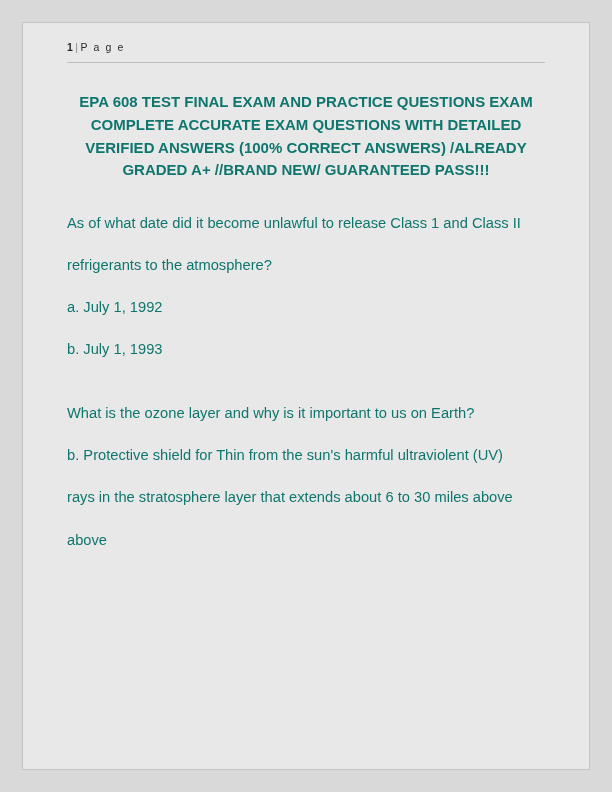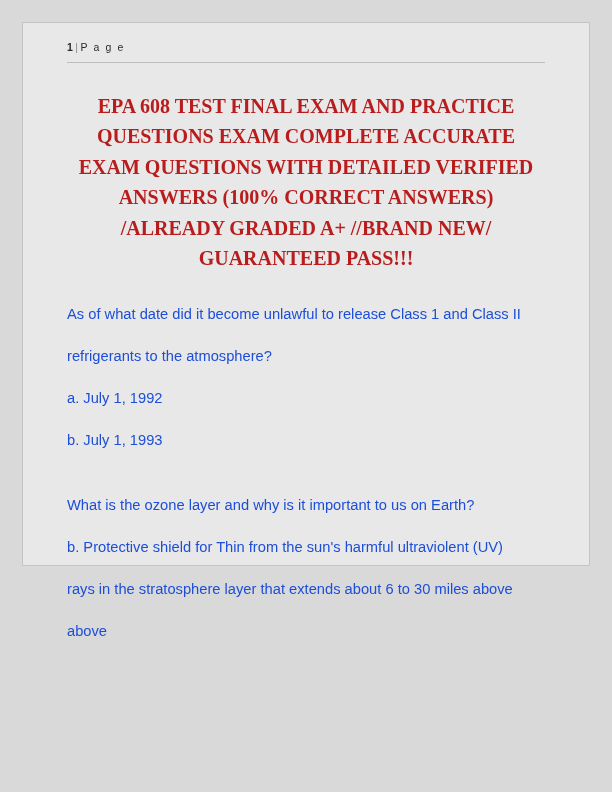--- a/index.html
+++ b/index.html
@@ -11,21 +11,21 @@
     height: 792px;
     background: #d9d9d9;
     font-family: "Liberation Sans", sans-serif;
     overflow: hidden;
   }
   .page {
     position: absolute;
     top: 22px;
     left: 22px;
     width: 568px;
-    height: 544px;
+    height: 748px;
     background: #e8e8e8;
     border: 1px solid #c4c4c4;
     box-sizing: border-box;
   }
   .page-inner {
     padding: 18px 44px 0 44px;
   }
   .header {
     font-size: 10.5px;
     color: #2b2b2b;
@@ -40,33 +40,32 @@
   .header .sep {
     color: #8a8a8a;
     padding: 0 2px;
   }
   .header .pg-word {
     letter-spacing: 1.6px;
   }
   .title {
     margin-top: 28px;
     text-align: center;
-    color: #b91c1c;
+    color: #0f766e;
     font-weight: bold;
-    font-size: 20px;
+    font-size: 15px;
     line-height: 1.52;
     padding: 0 6px;
-    font-family: Liberation Serif, serif;
   }
   .body-block {
     margin-top: 30px;
   }
   .para {
     font-size: 14.7px;
-    color: #1d4ed8;
+    color: #0f766e;
     line-height: 1.5;
     margin: 0 0 20px 0;
   }
   .gap {
     height: 22px;
   }
   .hl {
     background: #ffff00;
     padding: 1px 1px;
   }

